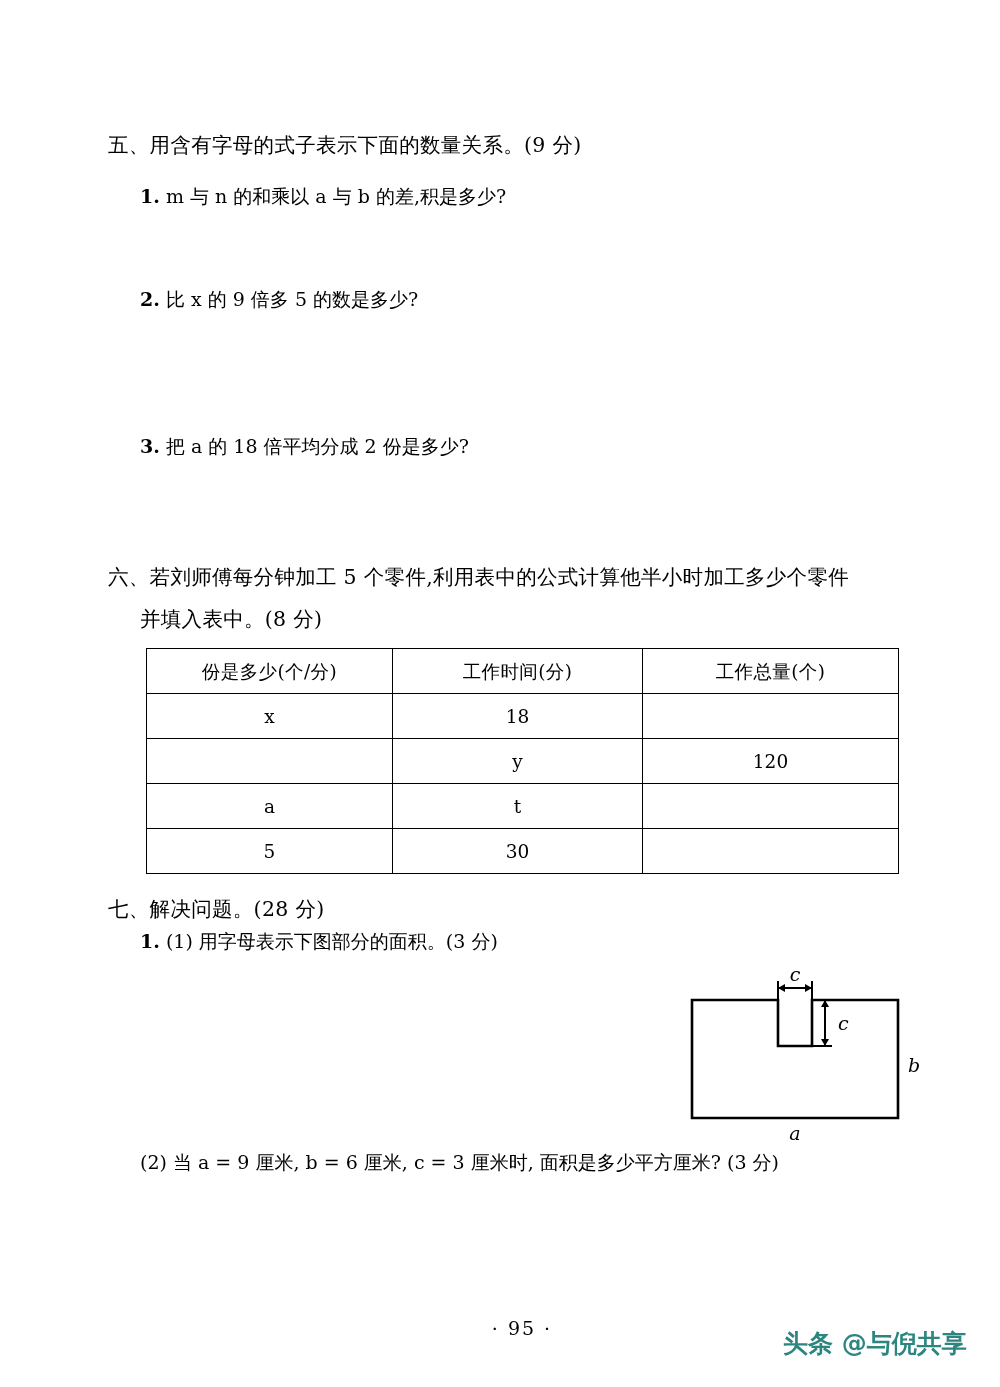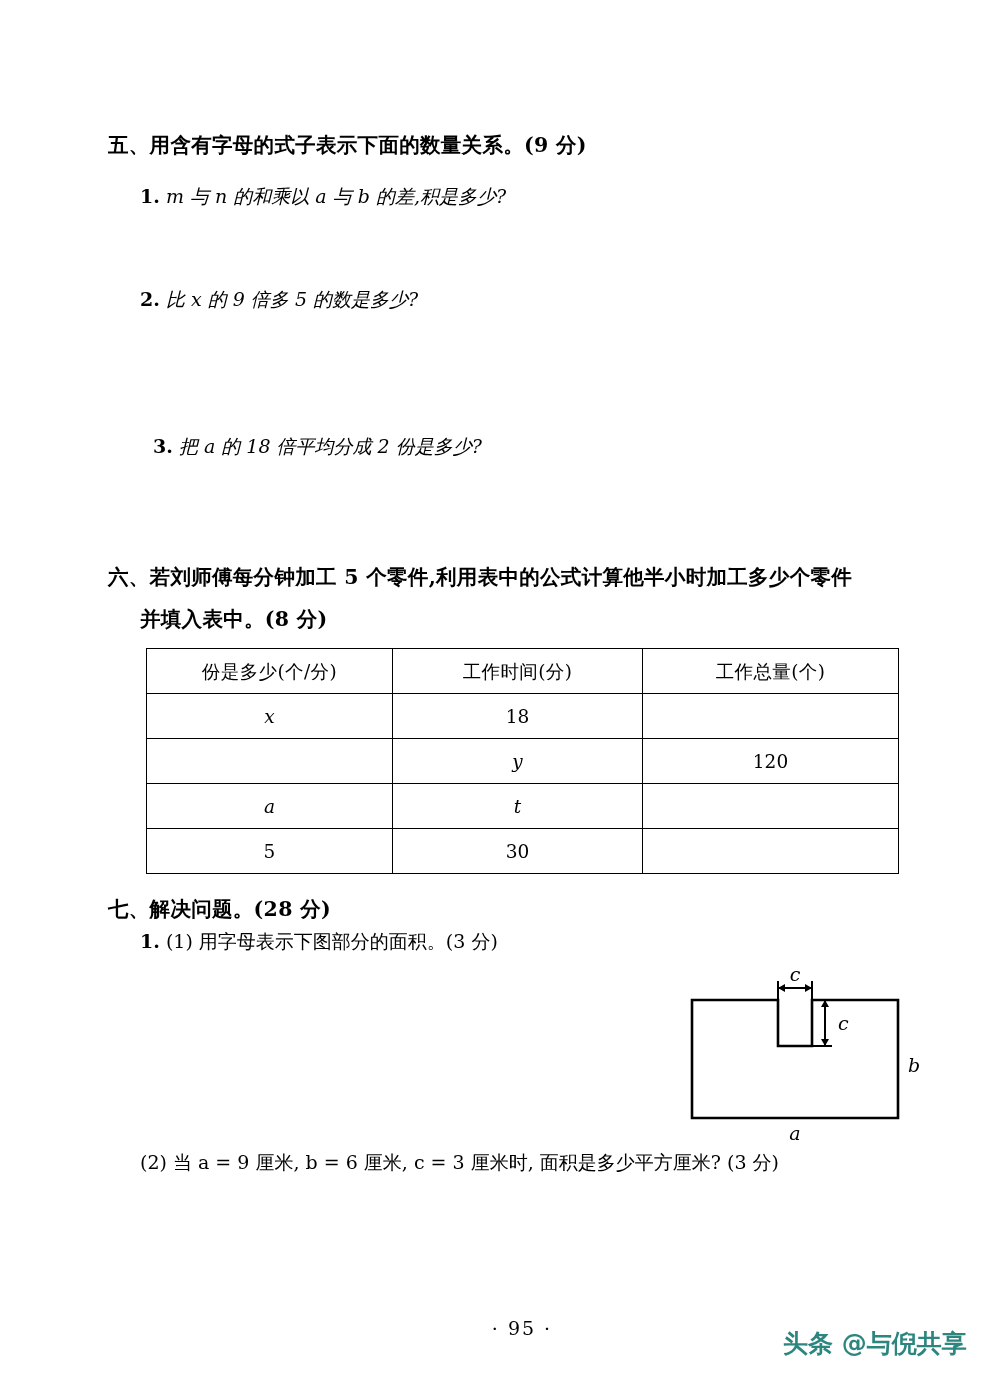--- a/index.html
+++ b/index.html
@@ -18,46 +18,45 @@
   }
   .page {
     position: absolute;
     inset: 0;
     background: #ffffff;
   }
 
   
   .section-head {
     position: absolute;
-    font-weight: bold;
+    font-weight: normal;
     font-size: 20.5px;
     letter-spacing: 0.3px;
     line-height: 1.5;
     white-space: nowrap;
   }
   .q-line {
     position: absolute;
     font-size: 19px;
     line-height: 1.5;
     white-space: nowrap;
   }
   .q-num {
     font-weight: bold;
     font-size: 19px;
   }
   .ital {
-    font-style: italic;
     font-family: "DejaVu Serif", "Liberation Serif", serif;
   }
 
   
   #head-5      { left: 108px; top: 130px; }
   #q5-1        { left: 140px; top: 182px; }
   #q5-2        { left: 140px; top: 285px; }
-  #q5-3        { left: 140px; top: 432px; margin-left: 13px; }
+  #q5-3        { left: 140px; top: 432px; }
 
   #head-6-l1   { left: 108px; top: 562px; }
   #head-6-l2   { left: 140px; top: 604px; }
 
   #head-7      { left: 108px; top: 894px; }
   #q7-1        { left: 140px; top: 927px; }
   #q7-2        { left: 140px; top: 1148px; }
 
   
   #work-table {

